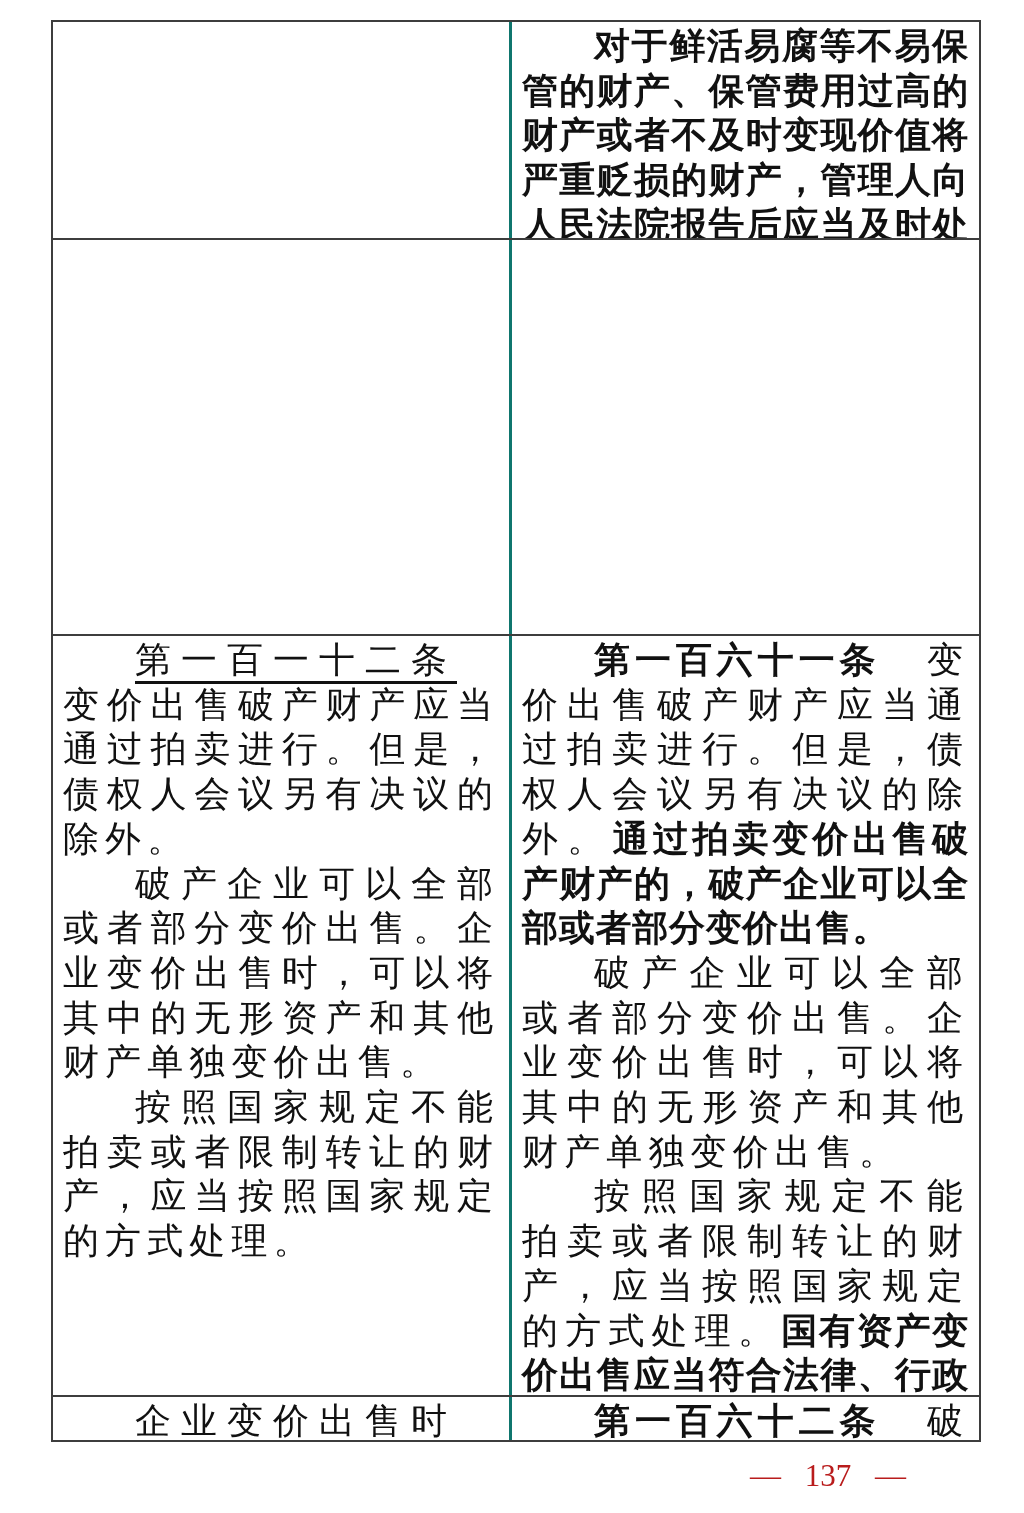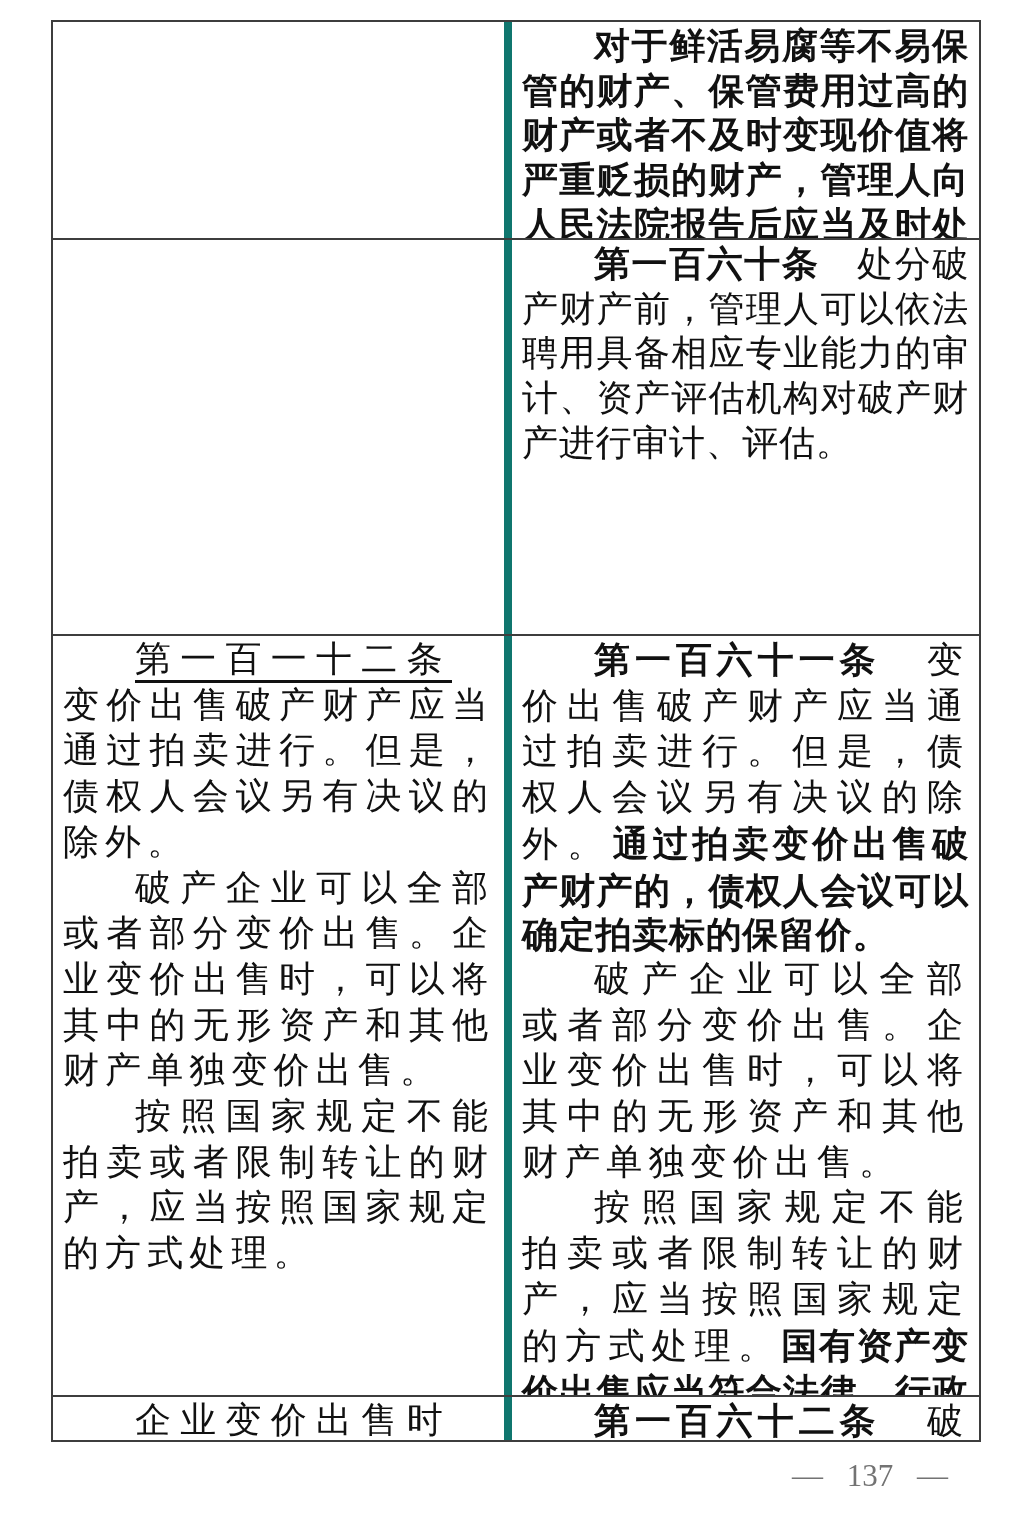--- a/index.html
+++ b/index.html
@@ -40,36 +40,36 @@
   .law-row:nth-child(2) { height: 396px; }
   .law-row:nth-child(3) { height: 761px; }
   .law-row:nth-child(4) { height: 43px; }
   .law-cell {
     box-sizing: border-box;
     overflow: hidden;
     padding: 2px 10px 0 10px;
   }
   .law-cell.left {
     width: 461px;
-    border-right: 8px solid #0f766e;
+    border-right: 3px solid #0f766e;
   }
   .law-cell.right {
     width: 469px;
   }
   .para {
     margin: 0;
     text-indent: 2em;
     text-align: justify;
     font-size: 36px;
     line-height: 43.7px;
     word-break: break-all;
   }
   
   .seg-fang {
-    font-family: Liberation Mono, monospace;
+    font-family: Liberation Sans, sans-serif;
     font-weight: 400;
     letter-spacing: 0.17em;
   }
   .seg-fang-underline {
     font-family: "Liberation Serif", "DejaVu Serif", serif;
     font-weight: 400;
     letter-spacing: 0.17em;
     border-bottom: 3px solid #111111;
     padding-bottom: 1px;
   }
@@ -83,53 +83,52 @@
     font-family: "Liberation Sans", "DejaVu Sans", sans-serif;
     font-weight: 400;
     letter-spacing: 0.02em;
   }
   
   .footer {
     position: absolute;
     top: 1458px;
     right: 34px;
     width: 240px;
-    text-align: center;
+    text-align: left;
     font-family: "Liberation Serif", "DejaVu Serif", serif;
     font-size: 31px;
-    color: #737373;
+    color: #b91c1c;
     word-spacing: 16px;
     white-space: nowrap;
   }
 </style>
 </head>
 <body>
 
 <div class="page">
   <div class="law-table" id="law-table">
       <div class="law-row">
         <div class="law-cell left"></div>
         <div class="law-cell right">
           <p class="para"><span class="seg-hei-bold">对于鲜活易腐等不易保管的财产、保管费用过高的财产或者不及时变现价值将严重贬损的财产，管理人向人民法院报告后应当及时处分。</span></p>
         </div>
       </div>
       <div class="law-row">
         <div class="law-cell left"></div>
         <div class="law-cell right">
-          <p class="para"><span class="seg-hei-bold">第一百六十条</span><span class="seg-hei">　处分破产财产前，管理人可以依法聘用具备相应专业能力的审计、资产评估机构对破产财产进行审计、评估。</span></p>
         </div>
       </div>
       <div class="law-row">
         <div class="law-cell left">
           <p class="para"><span class="seg-fang-underline">第一百一十二条</span><span class="seg-fang">　变价出售破产财产应当通过拍卖进行。但是，债权人会议另有决议的除外。</span></p>
           <p class="para"><span class="seg-fang">破产企业可以全部或者部分变价出售。企业变价出售时，可以将其中的无形资产和其他财产单独变价出售。</span></p>
           <p class="para"><span class="seg-fang">按照国家规定不能拍卖或者限制转让的财产，应当按照国家规定的方式处理。</span></p>
         </div>
         <div class="law-cell right">
-          <p class="para"><span class="seg-hei-bold">第一百六十一条</span><span class="seg-fang">　变价出售破产财产应当通过拍卖进行。但是，债权人会议另有决议的除外。</span><span class="seg-hei-bold">通过拍卖变价出售破产财产的，债权人会议可以确定拍卖标的保留价。</span></p>
+          <p class="para"><span class="seg-hei-bold">第一百六十一条</span><span class="seg-fang">　变价出售破产财产应当通过拍卖进行。但是，债权人会议另有决议的除外。</span><span class="seg-hei-bold">通过拍卖变价出售破产财产的，破产企业可以全部或者部分变价出售。</span></p>
           <p class="para"><span class="seg-fang">破产企业可以全部或者部分变价出售。企业变价出售时，可以将其中的无形资产和其他财产单独变价出售。</span></p>
           <p class="para"><span class="seg-fang">按照国家规定不能拍卖或者限制转让的财产，应当按照国家规定的方式处理。</span><span class="seg-hei-bold">国有资产变价出售应当符合法律、行政法规和国有资产监督管理机构的规定，防止国有资产流失，不得损害国家利益。</span></p>
         </div>
       </div>
       <div class="law-row">
         <div class="law-cell left">
           <p class="para"><span class="seg-fang-underline">企业变价出售时</span><span class="seg-fang">　破产财</span></p>
         </div>
         <div class="law-cell right">
           <p class="para"><span class="seg-hei-bold">第一百六十二条</span><span class="seg-fang">　破产财</span></p>

